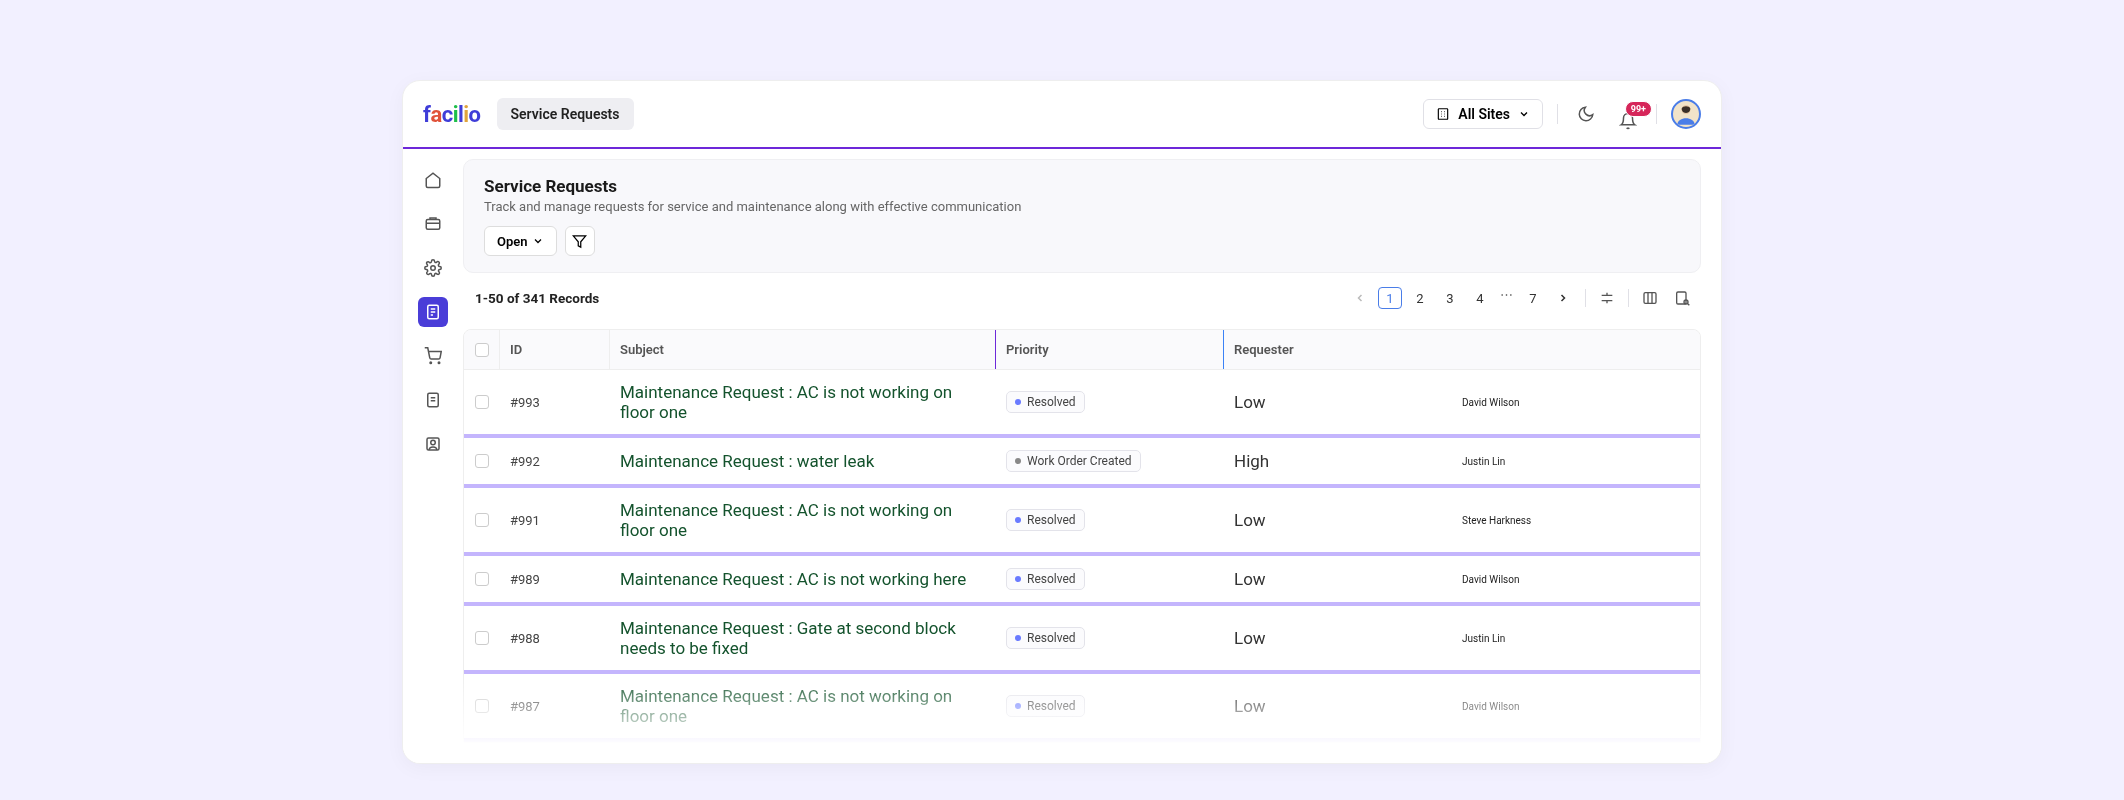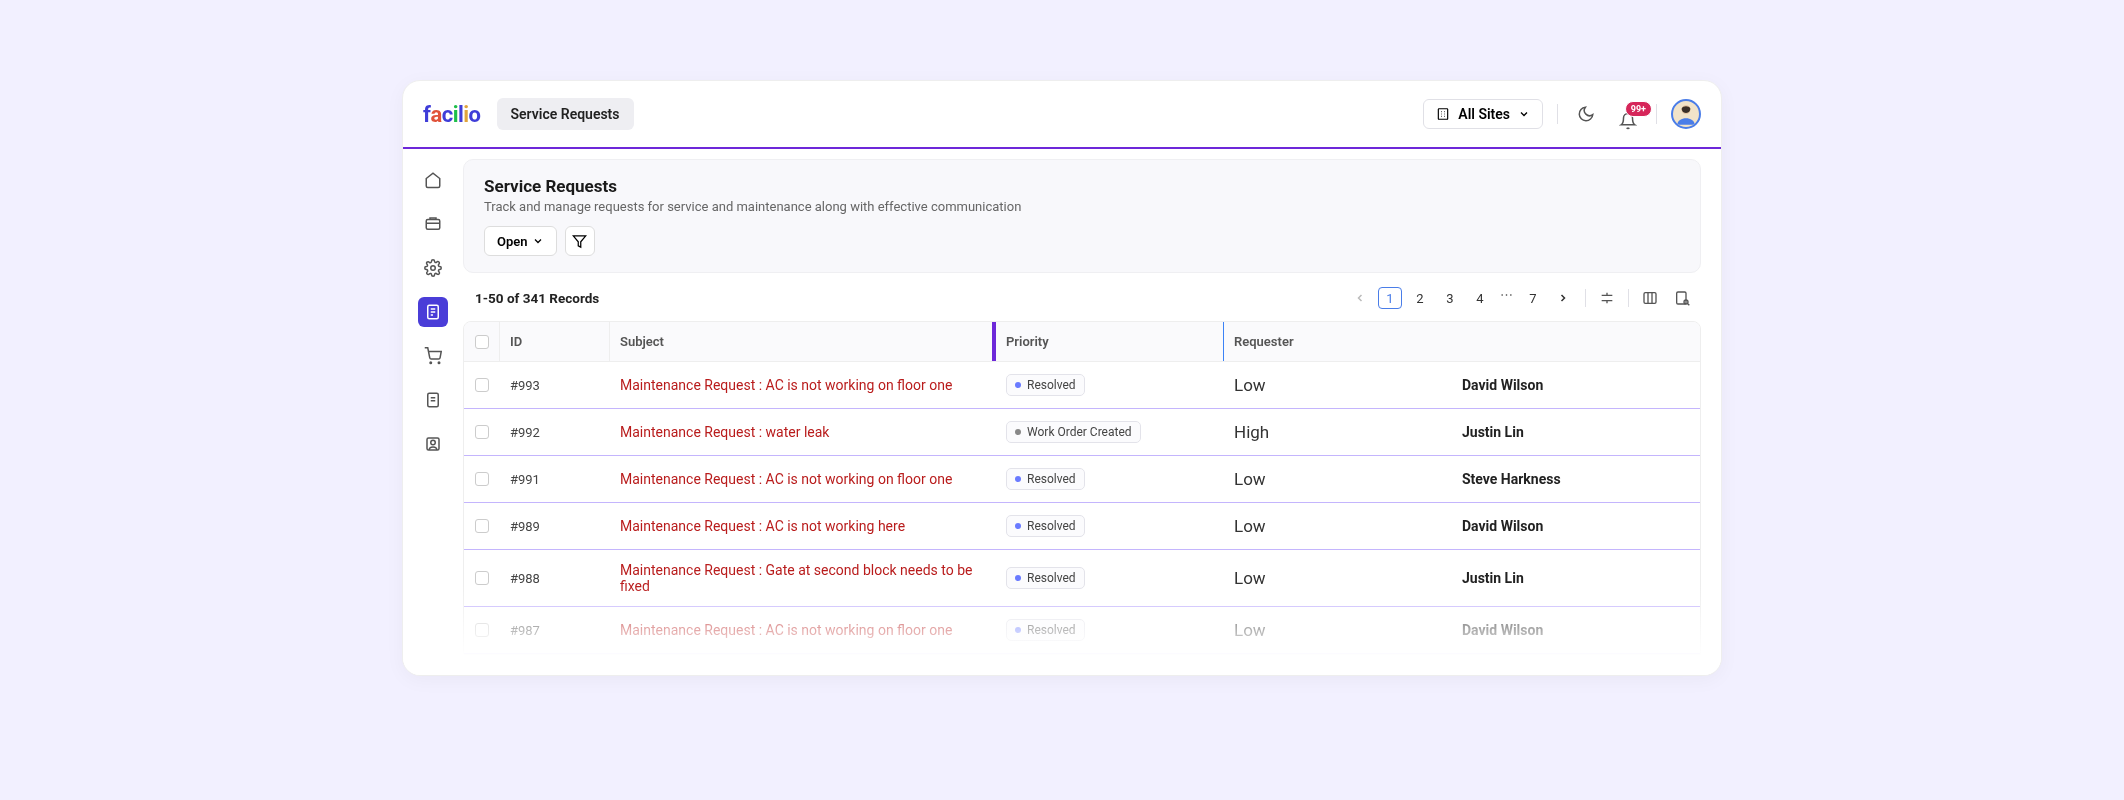--- a/index.html
+++ b/index.html
@@ -38,39 +38,39 @@
 .record-count { font-size: 13.5px; font-weight: 700; color: #222; }
 .toolbar-right { margin-left: auto; display: flex; align-items: center; gap: 10px; }
 .pagination { display: flex; align-items: center; gap: 6px; }
 .page-arrow { color: #bbb; padding: 4px 6px; cursor: pointer; }
 .page-arrow.enabled { color: #333; }
 .page-num { width: 24px; height: 22px; display: flex; align-items: center; justify-content: center; font-size: 13px; border-radius: 4px; cursor: pointer; color: #333; }
 .page-num.active { border: 1px solid #4a7de8; color: #4a7de8; }
 .page-ellipsis { color: #555; font-size: 13px; padding: 0 2px; }
 .toolbar-vdiv { width: 1px; height: 18px; background: #e0e0e6; }
 .toolbar-icon { width: 22px; height: 22px; display: flex; align-items: center; justify-content: center; color: #555; cursor: pointer; }
-.table { width: 100%; border: 1px solid #eee; border-radius: 8px 8px 0 0; overflow: hidden; }
+.table { width: 100%; border: 1px solid #eee; border-radius: 8px 8px 0 0; overflow: hidden; margin-top: 8px; }
 .thead { display: flex; background: #fafafc; border-bottom: 1px solid #eee; }
 .th, .td { padding: 12px 10px; font-size: 13px; }
 .th { color: #555; font-weight: 600; }
 .col-check { width: 36px; display:flex; align-items:center; justify-content:center; border-right: 1px solid #eee; }
 .col-id { width: 110px; border-right: 1px solid #eee; }
-.col-subject { width: 386px; border-right: 4px solid #6d28d9; }
+.col-subject { width: 386px; border-right: 1px solid #6d28d9; }
 .col-status { width: 228px; border-right: 1px solid #eee; }
 .col-priority { width: 228px; border-right: 1px solid #3b82f6; }
 .col-requester { flex: 1; }
-.trow { display: flex; border-bottom: 1px solid #c4b5fd; align-items: center; justify-content: center; }
+.trow { display: flex; border-bottom: 4px solid #c4b5fd; align-items: center; justify-content: center; }
 .trow .col-check, .trow .col-id, .trow .col-subject, .trow .col-status, .trow .col-priority { border-right: none; }
 .td-id { color: #444; font-size: 13px; }
-.td-subject { color: #b91c1c; font-size: 14px; cursor: pointer; }
+.td-subject { color: #14532d; font-size: 17px; cursor: pointer; }
 .status-chip { display: inline-flex; align-items: center; gap: 6px; border: 1px solid #e3e3ea; background: #fbfbfd; border-radius: 5px; padding: 3px 8px; font-size: 12px; color: #444; }
 .dot { width: 6px; height: 6px; border-radius: 50%; background: #6a7bff; }
 .dot.gray { background: #888; }
 .td-priority { color: #333; font-size: 17px; }
-.td-requester { color: #222; font-size: 14px; font-weight: 700; }
+.td-requester { color: #222; font-size: 10px; font-weight: 400; }
 .checkbox { width: 14px; height: 14px; border: 1.5px solid #ccc; border-radius: 3px; background:#fff; cursor:pointer; }
 .fade-bottom { position: absolute; left:0; right:0; bottom:0; height: 90px; background: linear-gradient(to bottom, rgba(255,255,255,0), #fff 80%); pointer-events:none; }
 .thead .col-check { padding: 10px 10px; }
 svg { display: block; }
 </style>
 </head>
 <body>
 
 <div class="app-frame">
 

